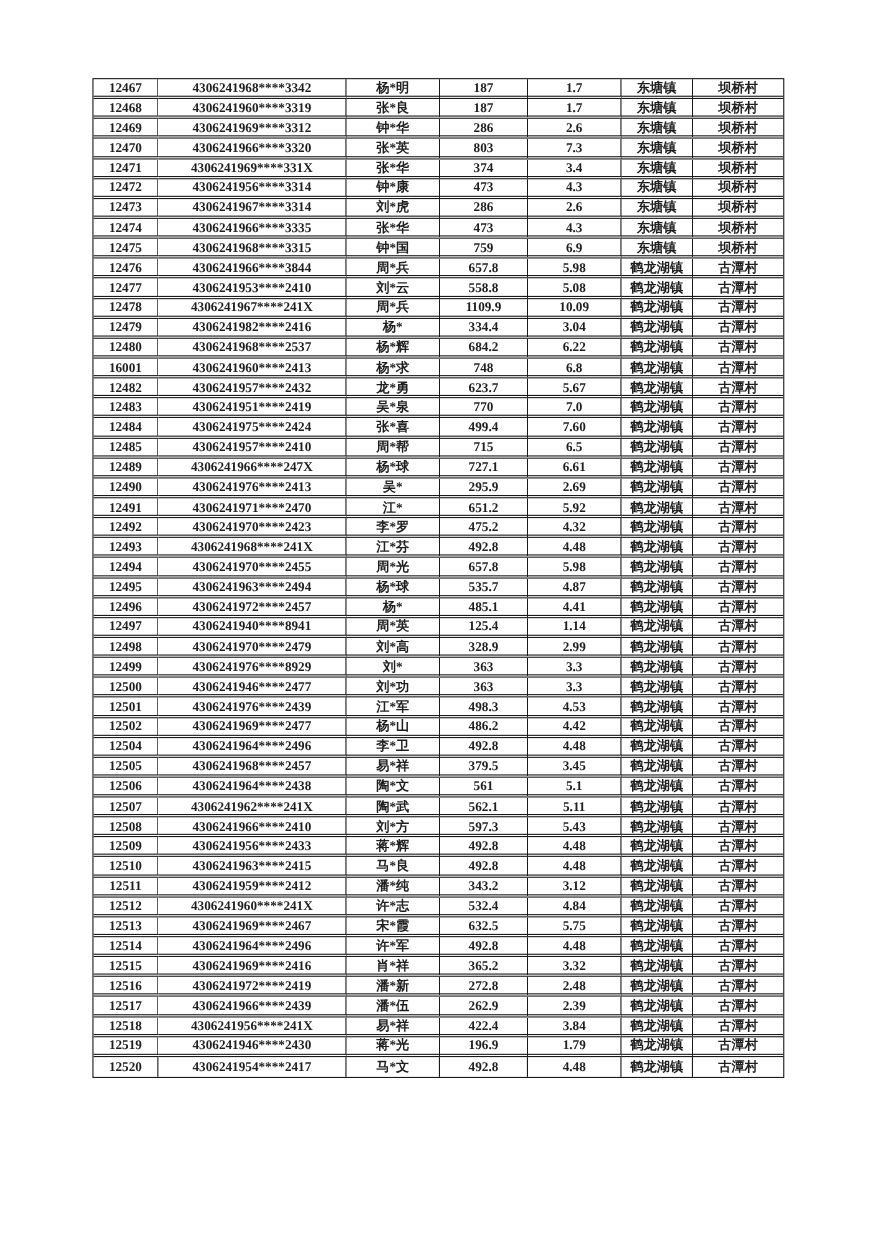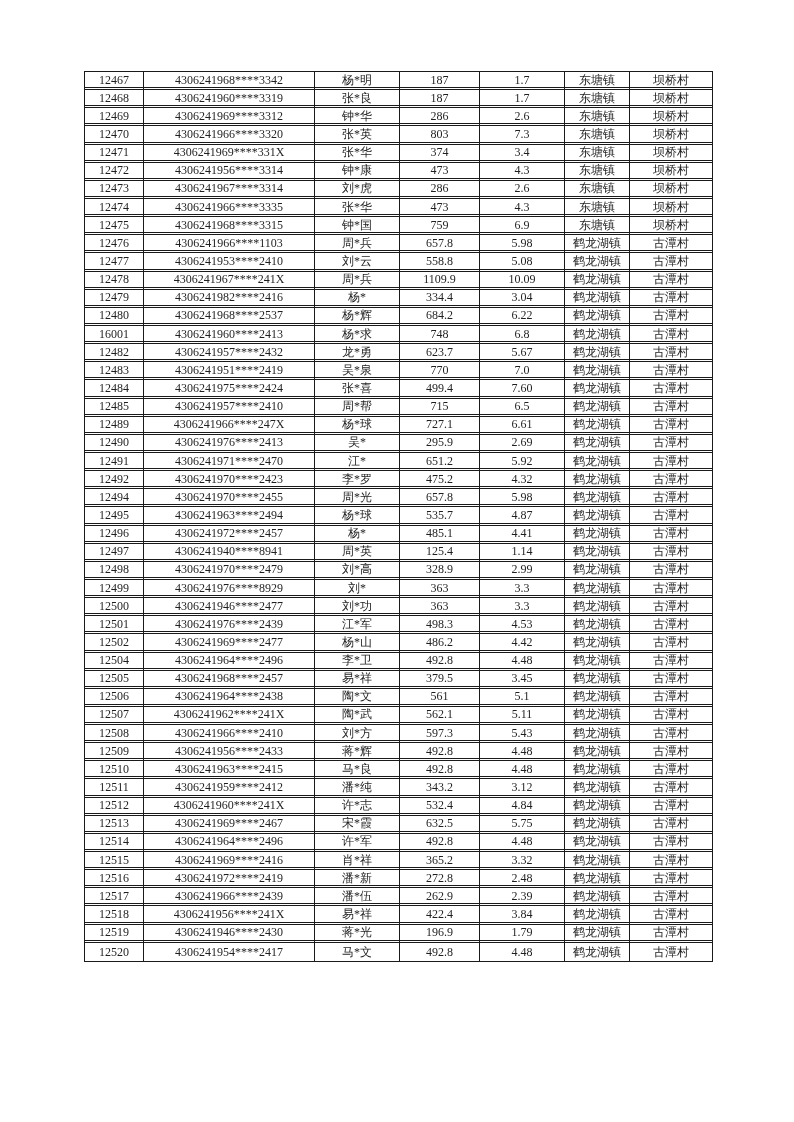--- a/index.html
+++ b/index.html
@@ -11,20 +11,21 @@
   html,body{
     width:794px;height:1122px;
     background:var(--page-bg);
     font-family:"Liberation Serif","DejaVu Serif",serif;
   }
   .page{
     position:relative;
     width:794px;height:1122px;
     background:var(--page-bg);
     overflow:hidden;
+    font-weight:bold;
   }
   table.records{
     position:absolute;
     left:84px;top:71px;
     width:627px;
     table-layout:fixed;
     border-collapse:separate;
     border-spacing:0;
     border:1px solid var(--border);
   }
@@ -143,21 +144,21 @@
           <td>12475</td>
           <td>4306241968****3315</td>
           <td>钟*国</td>
           <td>759</td>
           <td>6.9</td>
           <td>东塘镇</td>
           <td>坝桥村</td>
         </tr>
         <tr>
           <td>12476</td>
-          <td>4306241966****1103</td>
+          <td>4306241966****3844</td>
           <td>周*兵</td>
           <td>657.8</td>
           <td>5.98</td>
           <td>鹤龙湖镇</td>
           <td>古潭村</td>
         </tr>
         <tr>
           <td>12477</td>
           <td>4306241953****2410</td>
           <td>刘*云</td>
@@ -268,20 +269,29 @@
         <tr>
           <td>12492</td>
           <td>4306241970****2423</td>
           <td>李*罗</td>
           <td>475.2</td>
           <td>4.32</td>
           <td>鹤龙湖镇</td>
           <td>古潭村</td>
         </tr>
         <tr>
+          <td>12493</td>
+          <td>4306241968****241X</td>
+          <td>江*芬</td>
+          <td>492.8</td>
+          <td>4.48</td>
+          <td>鹤龙湖镇</td>
+          <td>古潭村</td>
+        </tr>
+        <tr>
           <td>12494</td>
           <td>4306241970****2455</td>
           <td>周*光</td>
           <td>657.8</td>
           <td>5.98</td>
           <td>鹤龙湖镇</td>
           <td>古潭村</td>
         </tr>
         <tr>
           <td>12495</td>

